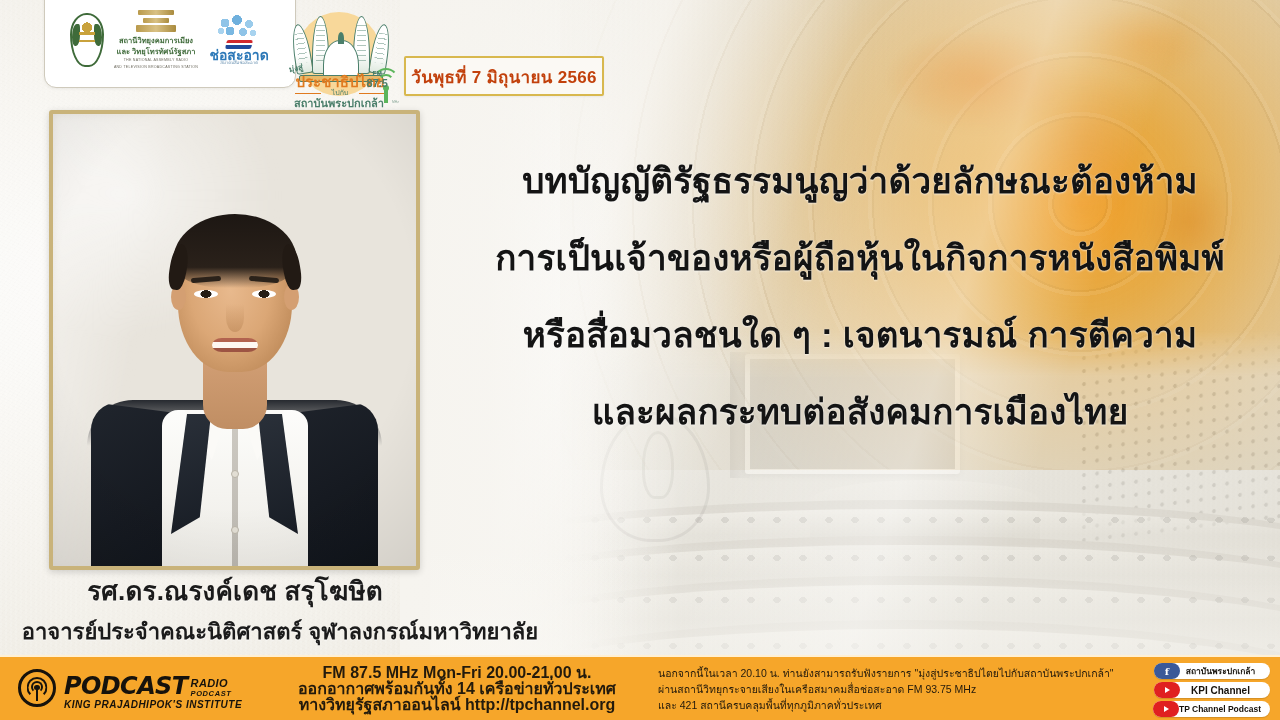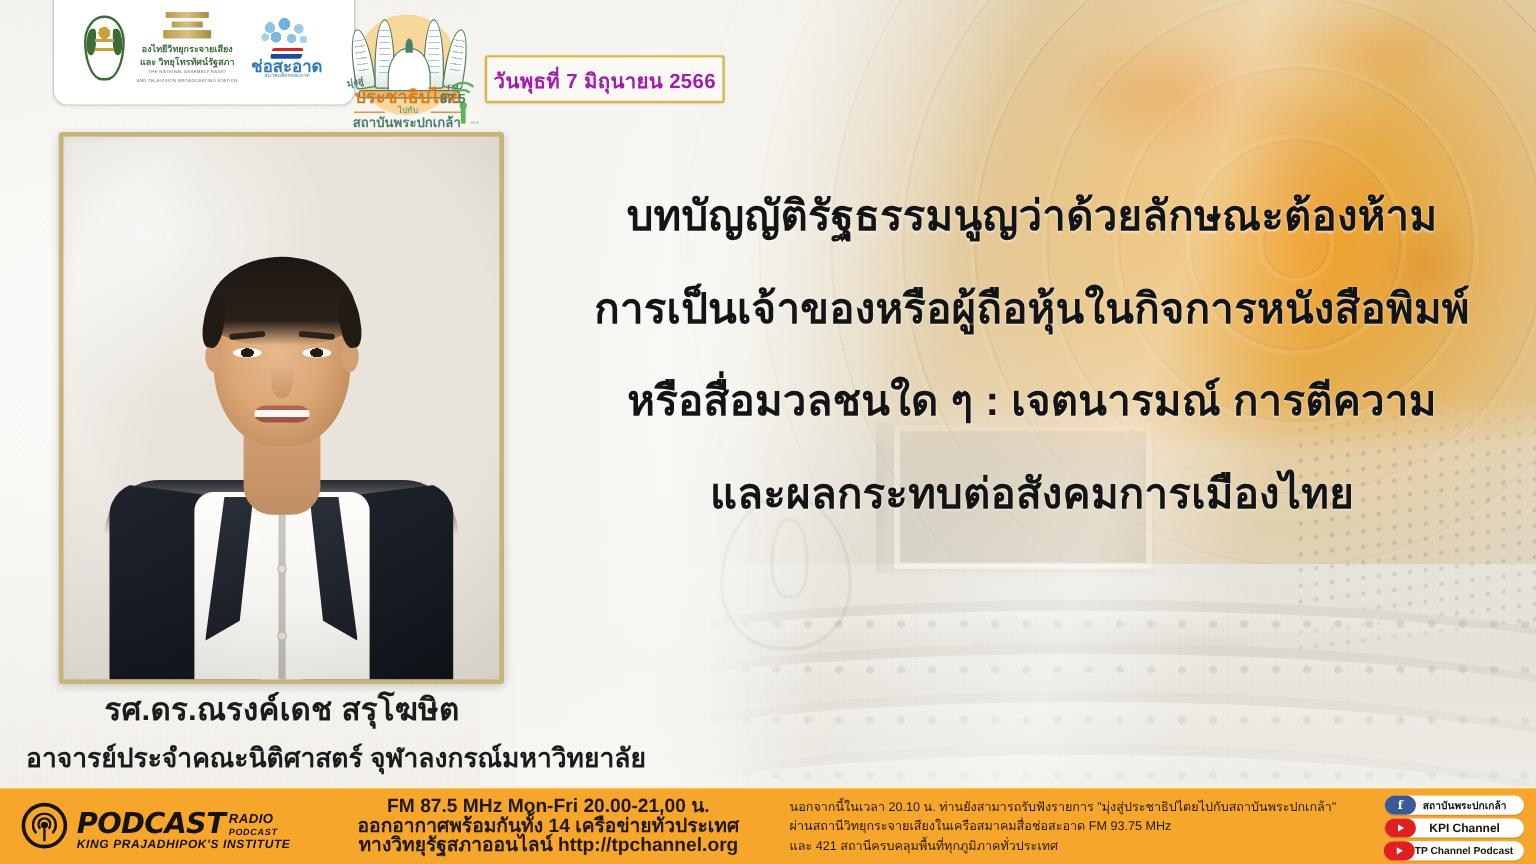--- a/index.html
+++ b/index.html
@@ -263,24 +263,24 @@
   }
   .wifi-stem{
     position:absolute; left:50%; top:24px; margin-left:-1.6px; width:3.2px; height:13px; background:#5bb55b;
   }
   .demo-fm{ position:absolute; right:19px; top:64px; font-size:6.5px; color:#4b7f6b; font-weight:bold; }
   .demo-freq{ position:absolute; right:13px; top:71px; font-size:11px; color:#4b7f6b; font-weight:bold; }
   .demo-tiny{ position:absolute; right:2px; top:94px; font-size:3.4px; color:#8aa79a; white-space:nowrap; }
 
   
   .date-badge{
-    position:absolute; left:404px; top:46px; width:200px; height:40px;
+    position:absolute; left:404px; top:56px; width:200px; height:40px;
     background:#fbf9f4; border:2px solid #d8b84e; border-radius:2px;
     display:flex; align-items:center; justify-content:center;
-    font-size:17px; font-weight:bold; color:#a21caf; letter-spacing:.3px;
+    font-size:17px; font-weight:bold; color:#c2410c; letter-spacing:.3px;
     box-shadow:0 1px 2px rgba(0,0,0,.05);
   }
 
   
   .portrait{
     position:absolute; left:49px; top:110px; width:371px; height:460px;
     border:4px solid #c9b37a; border-radius:3px; overflow:hidden;
     box-shadow:0 2px 7px rgba(0,0,0,.16);
     background:#e8e4dc;
   }
@@ -499,21 +499,21 @@
       <div class="garuda-wing l"></div>
       <div class="garuda-wing r"></div>
       <div class="garuda-in"></div>
     </div>
     <div class="nabc">
       <div class="nabc-mark">
         <div class="nabc-bar b1"></div>
         <div class="nabc-bar b2"></div>
         <div class="nabc-bar b3"></div>
       </div>
-      <div class="nabc-th">องไทยีวิทยุกระจายเสียง</div>
+      <div class="nabc-th">สถานีวิทยุงคมการเมียง</div>
       <div class="nabc-th">และ วิทยุโทรทัศน์รัฐสภา</div>
       <div class="nabc-en">THE NATIONAL ASSEMBLY RADIO</div>
       <div class="nabc-en">AND TELEVISION BROADCASTING STATION</div>
     </div>
     <div class="clean">
       <div class="clean-bloom"></div>
       <div class="clean-flag"></div>
       <div class="clean-th">ช่อสะอาด</div>
       <div class="clean-sub">สมาคมสื่อช่อสะอาด</div>
     </div>

